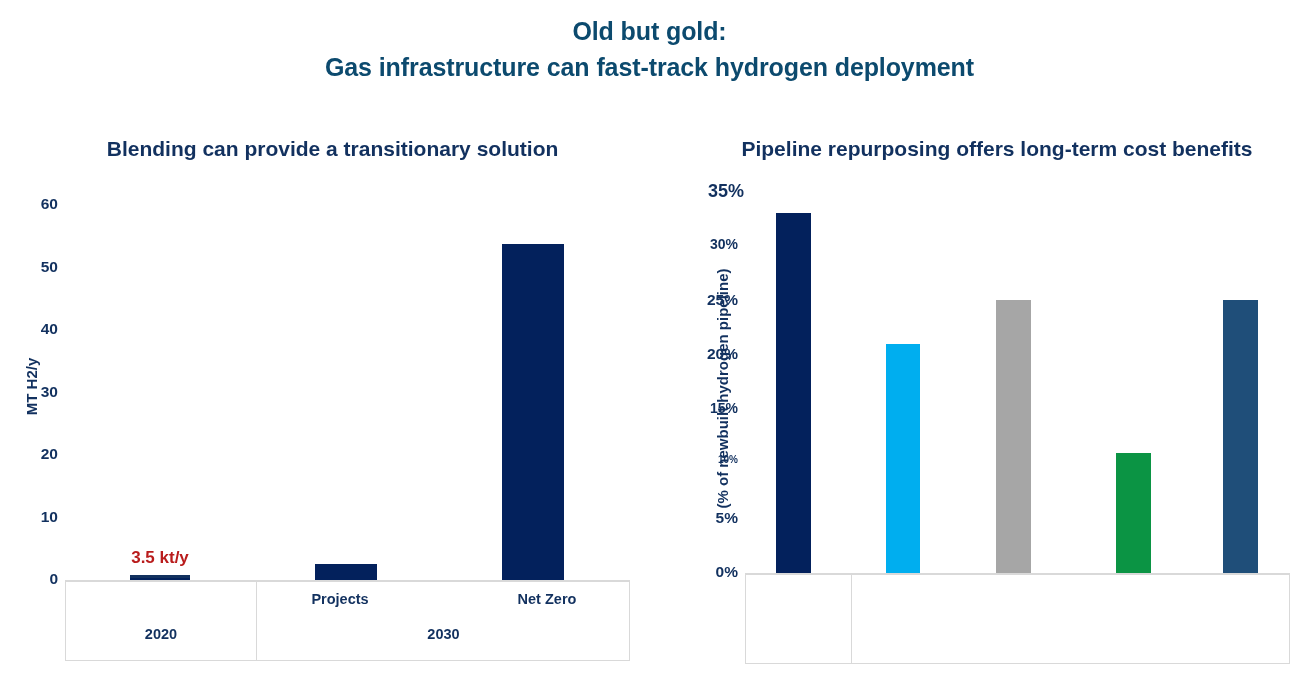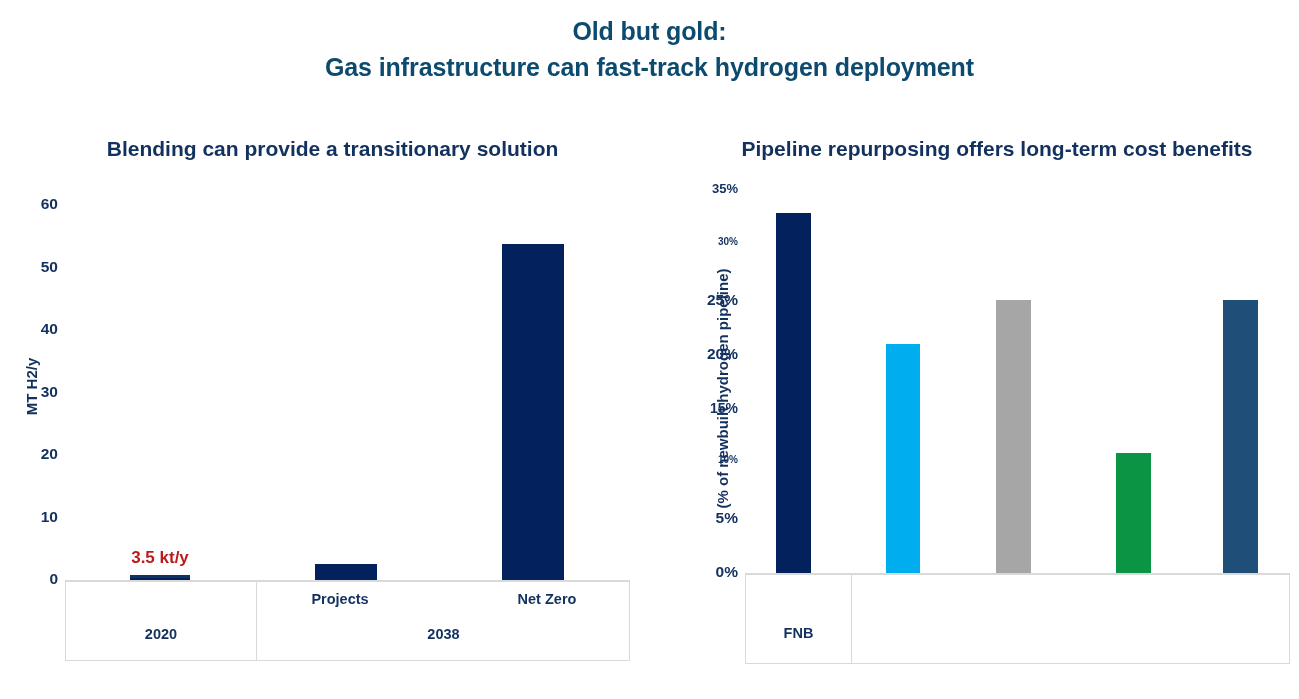--- a/index.html
+++ b/index.html
@@ -183,57 +183,56 @@
         <div class="cat-row-sub" style="height: 38px;">
           <div class="cat-sub" style="width: 190px;"></div>
         </div>
         <div class="cat-main" style="padding-top: 6px;">2020</div>
       </div>
       <div class="cat-group" style="width: 374px;">
         <div class="cat-row-sub" style="height: 38px;">
           <div class="cat-sub" style="width: 187px;">Projects</div>
           <div class="cat-sub" style="width: 187px;">Net Zero</div>
         </div>
-        <div class="cat-main" style="padding-top: 6px;">2038</div>
+        <div class="cat-main" style="padding-top: 6px;">2030</div>
       </div>
     </div>
 </div>
 
 <div class="panel" id="panel-right">
 
   <div class="panel-title" id="right-subtitle">Pipeline repurposing offers long-term cost benefits</div>
 
   <div class="axis-title" id="right-ytitle">(% of newbuilt hydrogen pipeline)</div>
 
   <div id="right-yticks">
       <div class="ytick" style="left: 3px; width: 70px; top: 564.475px; font-size: 15.5px;">0%</div>
       <div class="ytick" style="left: 3px; width: 70px; top: 509.904px; font-size: 15.5px;">5%</div>
       <div class="ytick" style="left: 3px; width: 70px; top: 455.332px; font-size: 10px;">10%</div>
       <div class="ytick" style="left: 3px; width: 70px; top: 400.761px; font-size: 14px;">15%</div>
       <div class="ytick" style="left: 3px; width: 70px; top: 346.189px; font-size: 15.5px;">20%</div>
       <div class="ytick" style="left: 3px; width: 70px; top: 291.618px; font-size: 15.5px;">25%</div>
-      <div class="ytick" style="left: 3px; width: 70px; top: 237.046px; font-size: 10px;">30%</div>
-      <div class="ytick" style="left: 3px; width: 70px; top: 182.475px; font-size: 13px;">35%</div>
+      <div class="ytick" style="left: 3px; width: 70px; top: 237.046px; font-size: 14px;">30%</div>
+      <div class="ytick" style="left: 9px; width: 70px; top: 182.475px; font-size: 18px;">35%</div>
     </div>
 
   <div class="plot" id="right-plot">
       <div class="bar" style="background: rgb(3, 33, 92); width: 35px; height: 360.171px; left: 30.5px;"></div>
       <div class="bar" style="background: rgb(0, 174, 239); width: 34px; height: 229.2px; left: 141px;"></div>
       <div class="bar" style="background: rgb(166, 166, 166); width: 35px; height: 272.857px; left: 250.5px;"></div>
       <div class="bar" style="background: rgb(11, 148, 68); width: 35px; height: 120.057px; left: 370.5px;"></div>
       <div class="bar" style="background: rgb(31, 78, 121); width: 35px; height: 272.857px; left: 477.5px;"></div>
     </div>
   <div class="baseline" id="right-base"></div>
 
   <div class="cat-table" id="right-cats" style="left:80px; top:574px; width:545px; height:90px;">
       <div class="cat-group" style="width: 105px;">
         <div class="cat-row-sub" style="height: 32px;">
           <div class="cat-sub" style="width: 105px;"></div>
         </div>
-        <div class="cat-main" style="padding-top: 18px; padding-left: 6px; padding-right: 6px;">FNB</div>
       </div>
       <div class="cat-group" style="width: 108px;">
         <div class="cat-row-sub" style="height: 32px;">
           <div class="cat-sub" style="width: 108px;"></div>
         </div>
       </div>
     </div>
 </div>
 
 </body></html>

